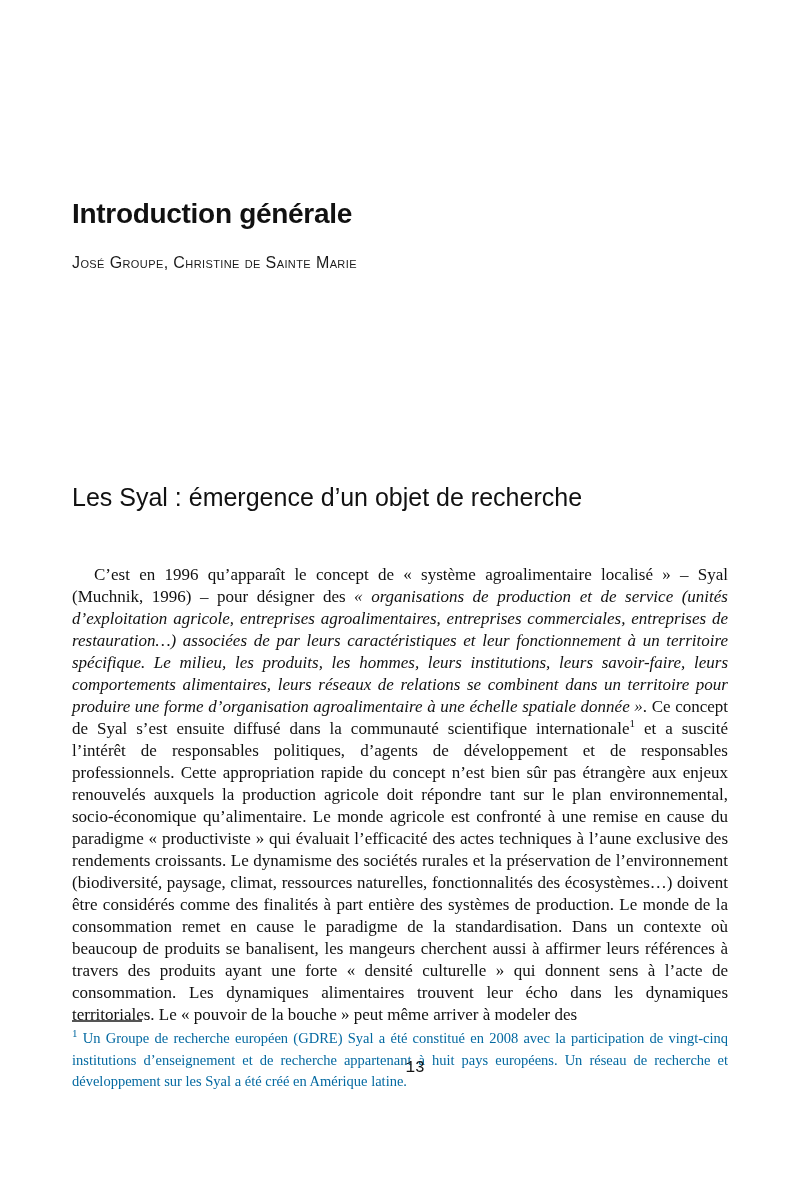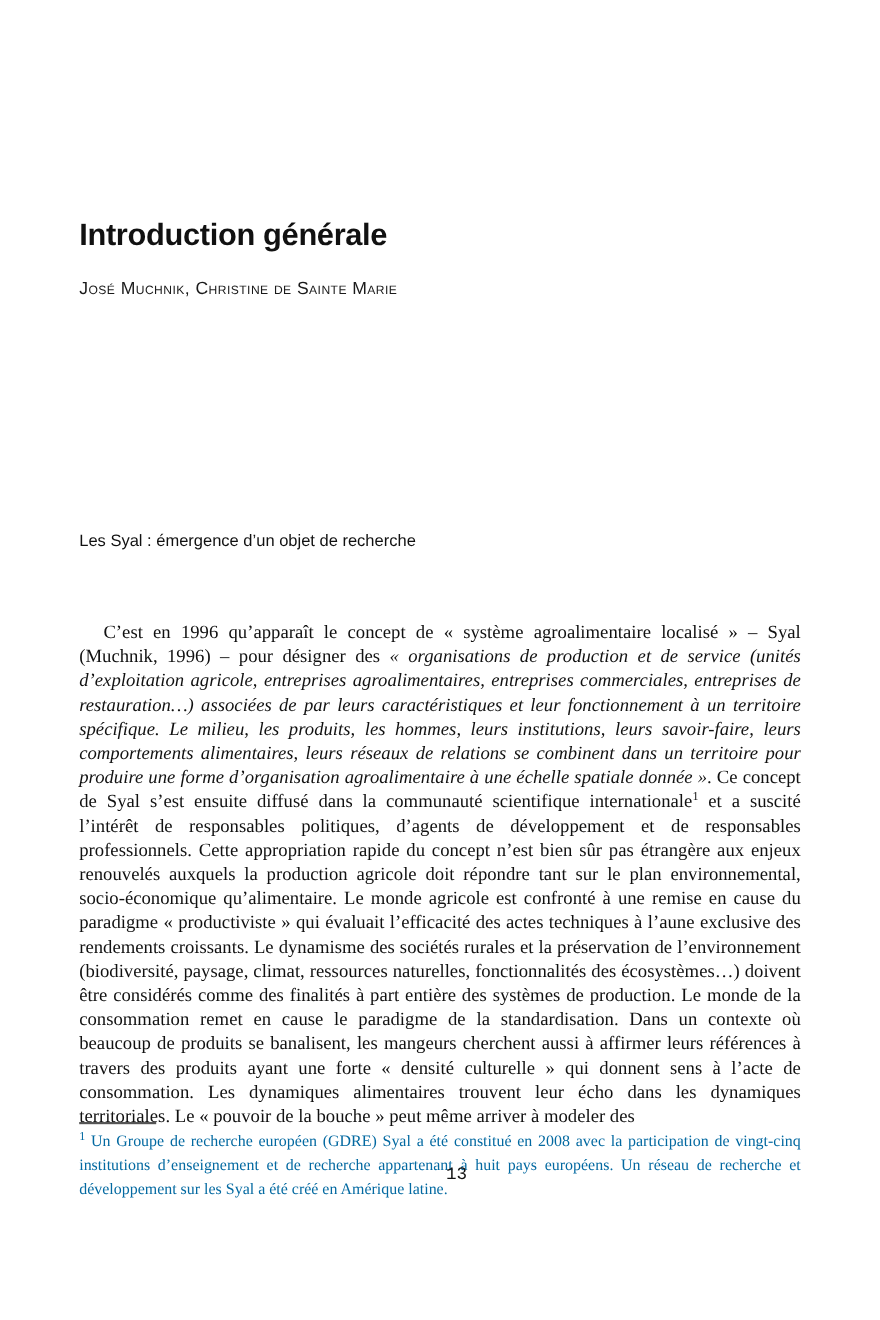--- a/index.html
+++ b/index.html
@@ -36,21 +36,21 @@
     letter-spacing: 0.4px;
     color: #1a1a1a;
   }
   .section-heading {
     position: absolute;
     top: 483px;
     left: 72px;
     margin: 0;
     font-family: "Liberation Sans", "DejaVu Sans", sans-serif;
     font-weight: normal;
-    font-size: 15px;
+    font-size: 25px;
     color: #111111;
   }
   .body-paragraph {
     position: absolute;
     top: 564px;
     left: 72px;
     width: 656px;
     margin: 0;
     font-family: "Liberation Serif", "DejaVu Serif", serif;
     font-size: 17px;
@@ -99,21 +99,21 @@
     padding-left: 15px;
   }
 </style>
 </head>
 <body>
 
 <div class="page">
 
   <h1 class="chapter-title">Introduction générale</h1>
 
-  <div class="authors">José Muchnik, Christine de Sainte Marie</div>
+  <div class="authors">José Groupe, Christine de Sainte Marie</div>
 
   <h2 class="section-heading">Les Syal : émergence d’un objet de recherche</h2>
 
   <p class="body-paragraph"><span>C’est en 1996 qu’apparaît le concept de « système agroalimentaire localisé » – Syal (Muchnik, 1996) – pour désigner des </span><em>« organisations de production et de service (unités d’exploitation agricole, entreprises agroalimentaires, entreprises commerciales, entreprises de restauration…) associées de par leurs caractéristiques et leur fonctionnement à un territoire spécifique. Le milieu, les produits, les hommes, leurs institutions, leurs savoir-faire, leurs comportements alimentaires, leurs réseaux de relations se combinent dans un territoire pour produire une forme d’organisation agroalimentaire à une échelle spatiale donnée »</em><span>. Ce concept de Syal s’est ensuite diffusé dans la communauté scientifique internationale</span><sup class="footnote-ref">1</sup><span> et a suscité l’intérêt de responsables politiques, d’agents de développement et de responsables professionnels. Cette appropriation rapide du concept n’est bien sûr pas étrangère aux enjeux renouvelés auxquels la production agricole doit répondre tant sur le plan environnemental, socio-économique qu’alimentaire. Le monde agricole est confronté à une remise en cause du paradigme « productiviste » qui évaluait l’efficacité des actes techniques à l’aune exclusive des rendements croissants. Le dynamisme des sociétés rurales et la préservation de l’environnement (biodiversité, paysage, climat, ressources naturelles, fonctionnalités des écosystèmes…) doivent être considérés comme des finalités à part entière des systèmes de production. Le monde de la consommation remet en cause le paradigme de la standardisation. Dans un contexte où beaucoup de produits se banalisent, les mangeurs cherchent aussi à affirmer leurs références à travers des produits ayant une forte « densité culturelle » qui donnent sens à l’acte de consommation. Les dynamiques alimentaires trouvent leur écho dans les dynamiques territoriales. Le « pouvoir de la bouche » peut même arriver à modeler des</span></p>
 
   <div class="footnote-rule"></div>
 
   <p class="footnote-text"><sup class="footnote-marker">1</sup><span> Un Groupe de recherche européen (GDRE) Syal a été constitué en 2008 avec la participation de vingt-cinq institutions d’enseignement et de recherche appartenant à huit pays européens. Un réseau de recherche et développement sur les Syal a été créé en Amérique latine.</span></p>
 
   <div class="page-number">13</div>

